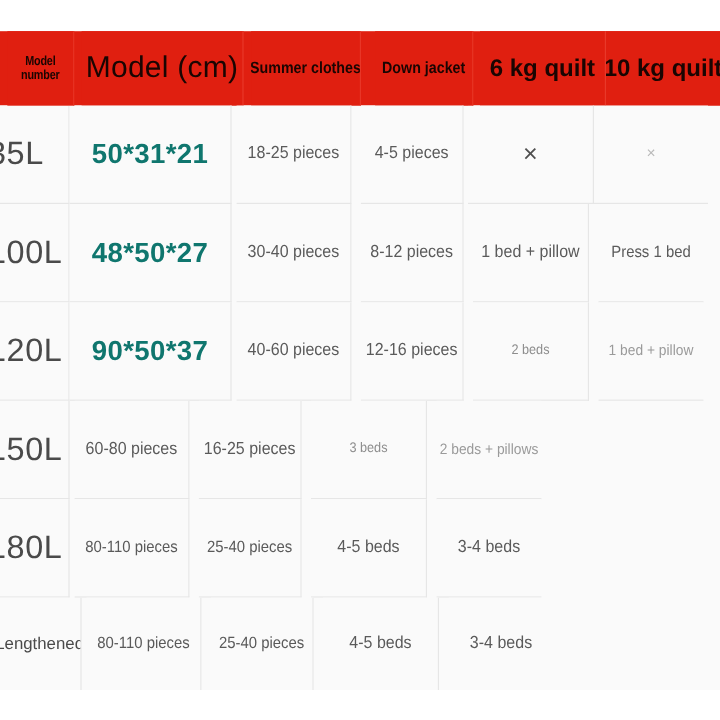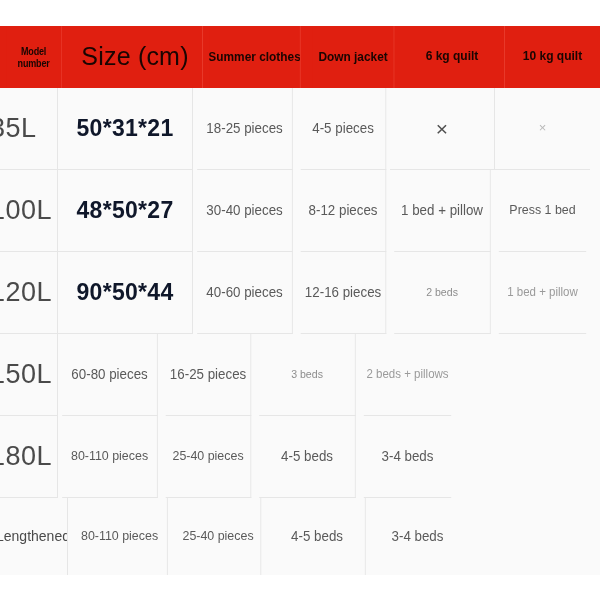--- a/index.html
+++ b/index.html
@@ -93,21 +93,21 @@
     font-weight: 400;
     letter-spacing: 0.2px;
   }
   .h-mid {
     font-size: 13.5px;
     font-weight: 600;
     transform: scaleX(0.88);
     white-space: nowrap;
   }
   .h-quilt {
-    font-size: 12px;
+    font-size: 20px;
     font-weight: 600;
     white-space: nowrap;
   }
 
   
   .b-model {
     font-size: 27px;
     font-weight: 300;
     color: #4a4a4a;
     letter-spacing: 0.5px;
@@ -119,21 +119,21 @@
   .b-model.small-model {
     font-size: 14px;
     letter-spacing: 0;
     margin-left: 0;
     padding-left: 2px;
     justify-content: center;
   }
   .b-size {
     font-size: 23px;
     font-weight: 700;
-    color: #0f172a;
+    color: #0f766e;
     letter-spacing: 0.3px;
     white-space: nowrap;
   }
   .b-size.wide { font-size: 21.5px; }
   .b-txt {
     font-size: 14.5px;
     font-weight: 400;
     color: #5a5a5a;
     transform: scaleX(0.92);
     white-space: nowrap;
@@ -152,21 +152,21 @@
   }
 </style>
 </head>
 <body>
 
 <div id="spec-table">
   <div class="table-wrap">
 
     <div class="row header-row">
       <div class="cell c0 h-small">Model number</div>
-      <div class="cell c1 h-big">Size (cm)</div>
+      <div class="cell c1 h-big">Model (cm)</div>
       <div class="cell c2 h-mid">Summer clothes</div>
       <div class="cell c3 h-mid">Down jacket</div>
       <div class="cell c4 h-quilt">6 kg quilt</div>
       <div class="cell c5 h-quilt">10 kg quilt</div>
     </div>
 
     <div class="row body-row">
       <div class="cell c0 b-model">35L</div>
       <div class="cell c1 b-size">50*31*21</div>
       <div class="cell c2 b-txt">18-25 pieces</div>
@@ -179,21 +179,21 @@
       <div class="cell c0 b-model">100L</div>
       <div class="cell c1 b-size">48*50*27</div>
       <div class="cell c2 b-txt">30-40 pieces</div>
       <div class="cell c3 b-txt">8-12 pieces</div>
       <div class="cell c4 b-txt">1 bed + pillow</div>
       <div class="cell c5 b-txt tight">Press 1 bed</div>
     </div>
 
     <div class="row body-row">
       <div class="cell c0 b-model">120L</div>
-      <div class="cell c1 b-size">90*50*44</div>
+      <div class="cell c1 b-size">90*50*37</div>
       <div class="cell c2 b-txt">40-60 pieces</div>
       <div class="cell c3 b-txt">12-16 pieces</div>
       <div class="cell c4 b-txt faint">2 beds</div>
       <div class="cell c5 b-txt faint2">1 bed + pillow</div>
     </div>
 
     <div class="row body-row">
       <div class="cell c0 b-model">150L</div>
       <div class="cell c2 b-txt">60-80 pieces</div>
       <div class="cell c3 b-txt">16-25 pieces</div>

